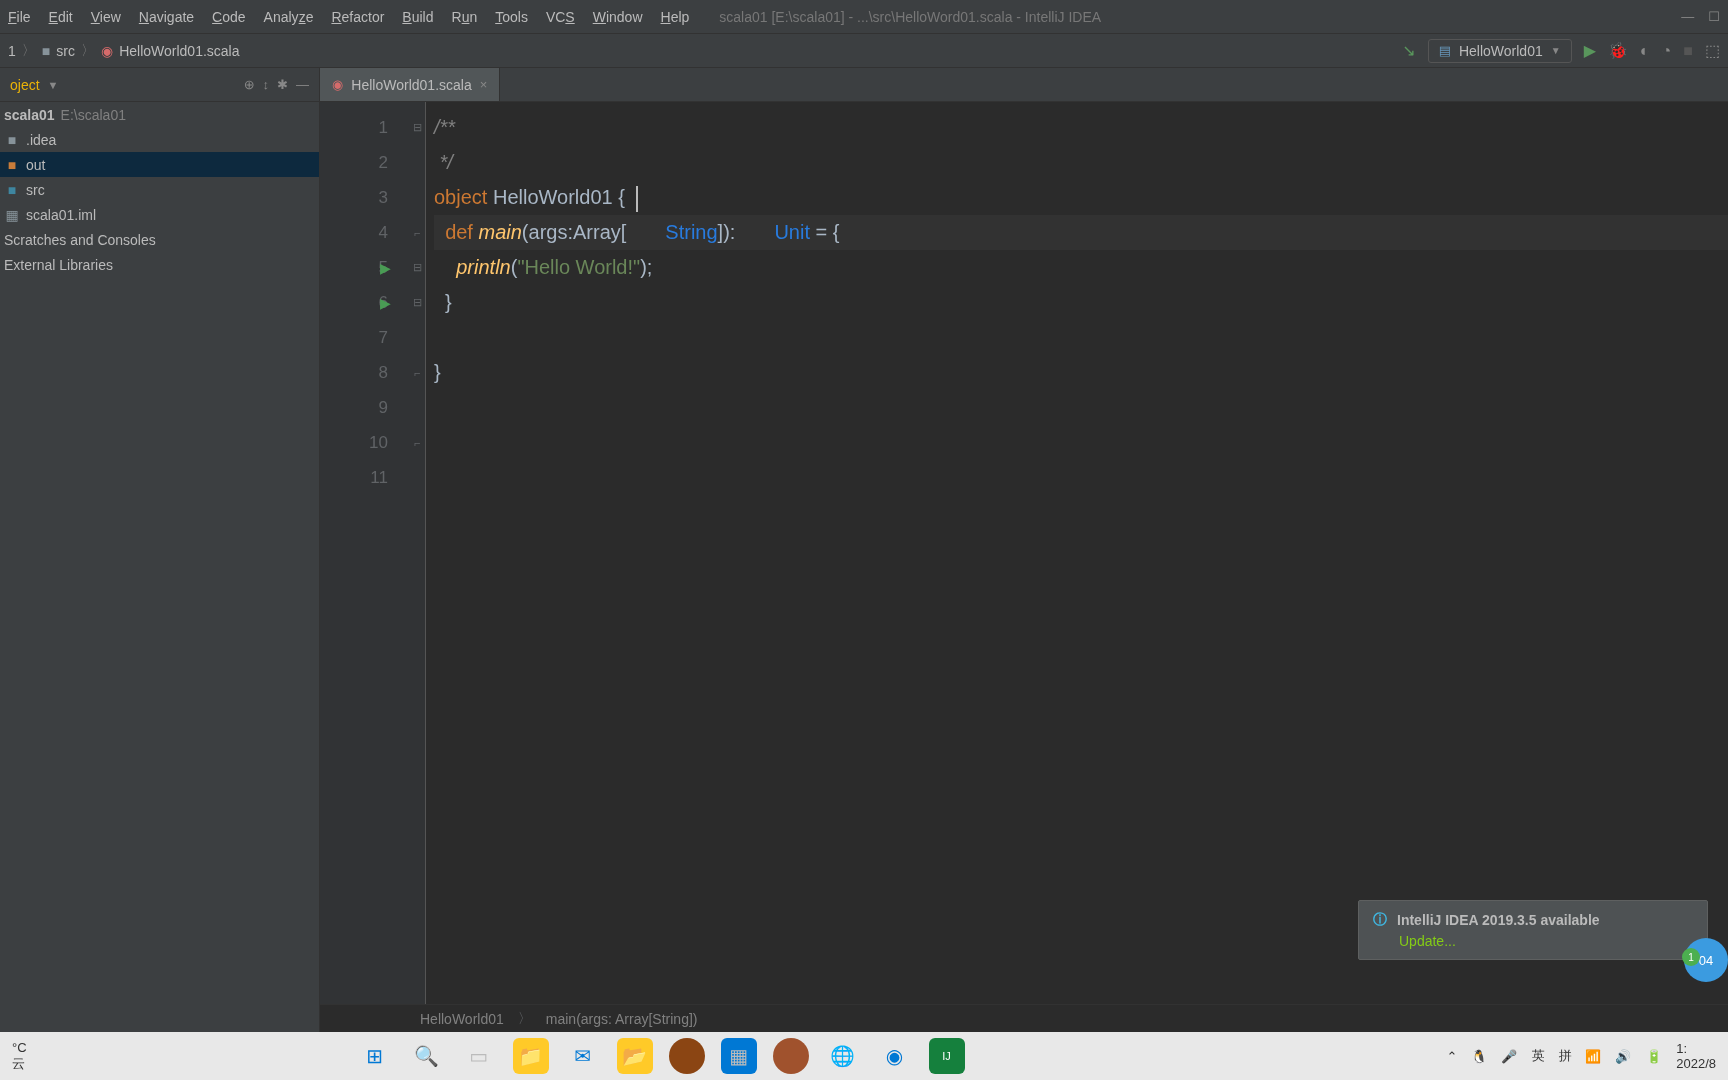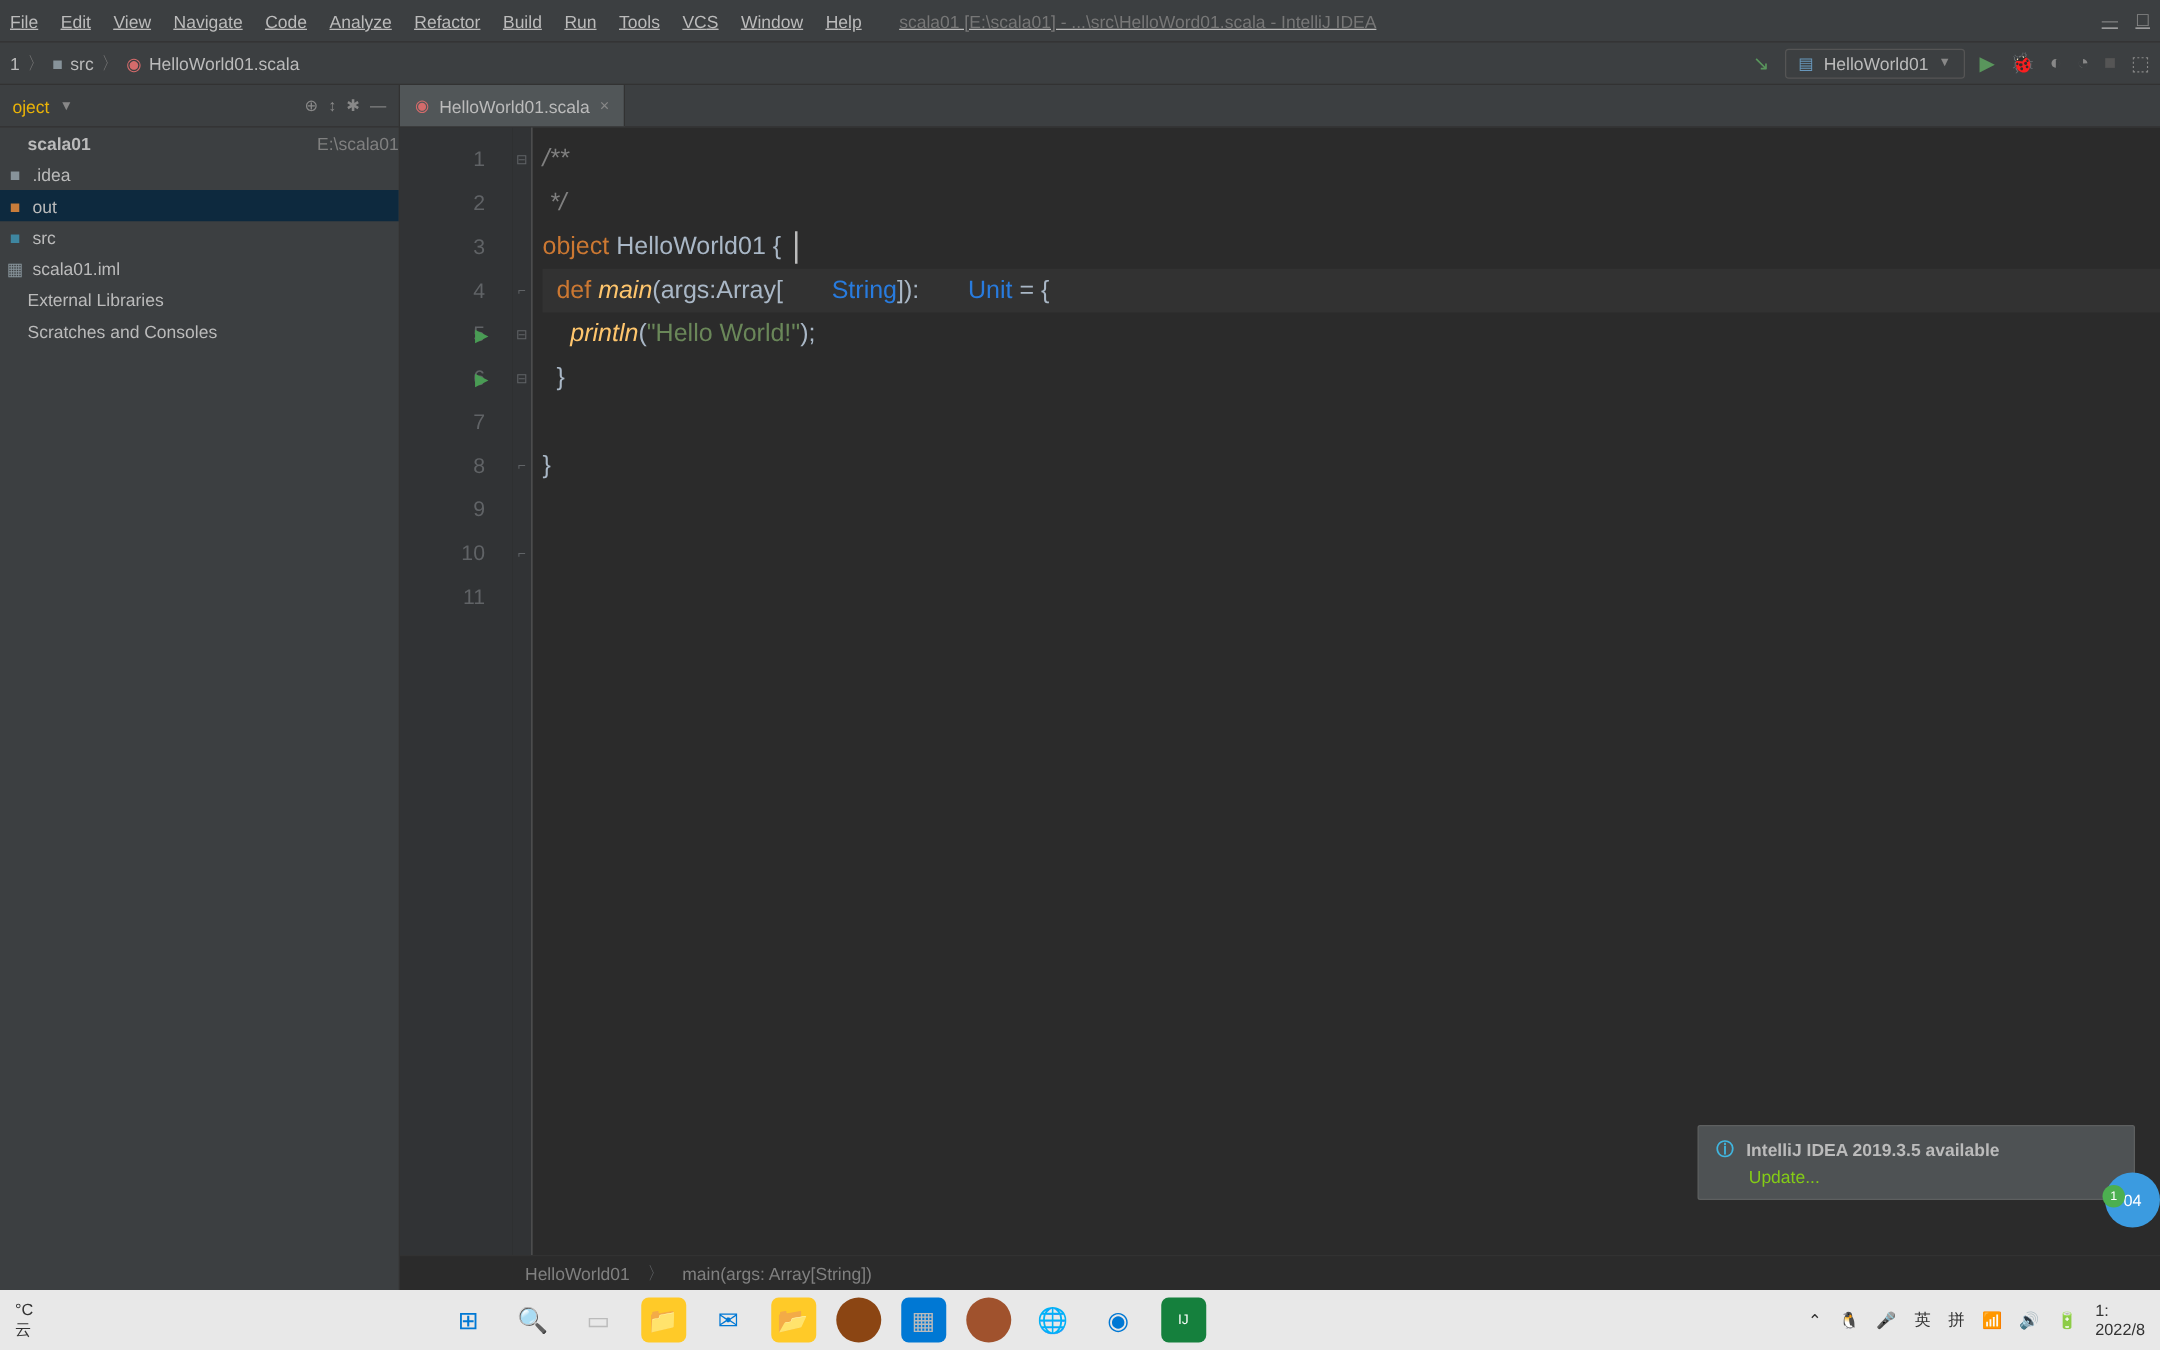--- a/index.html
+++ b/index.html
@@ -1,19 +1,19 @@
 <!DOCTYPE html>
 <html><head>
 <meta charset="utf-8">
 <style>
 * { margin: 0; padding: 0; box-sizing: border-box; font-family: 'Segoe UI', Tahoma, sans-serif; }
 body { background: #2b2b2b; color: #bbbbbb; font-size: 13px; width: 1728px; height: 1080px; overflow: hidden; position: relative; }
 
 
-.menu-bar { display: flex; align-items: center; height: 34px; background: #3c3f41; border-bottom: 1px solid #323232; padding: 0 8px; gap: 18px; text-decoration: underline; }
+.menu-bar { display: flex; align-items: center; height: 34px; background: #3c3f41; border-bottom: 1px solid #323232; padding: 0 8px; gap: 18px; }
 .menu-item { color: #bbbbbb; font-size: 14px; cursor: pointer; }
 .menu-item u { text-decoration: underline; }
 .title-ctx { color: #777777; font-size: 14px; margin-left: 12px; }
 .menu-right { margin-left: auto; display: flex; gap: 14px; align-items: center; color: #888888; }
 
 
 .nav-bar { display: flex; align-items: center; height: 34px; background: #3c3f41; border-bottom: 1px solid #323232; padding: 0 8px; }
 .breadcrumb { display: flex; align-items: center; gap: 6px; font-size: 14px; }
 .breadcrumb .sep { color: #787878; }
 .icon-folder { color: #87939a; }
@@ -34,21 +34,21 @@
 .sidebar-header .title { font-size: 14px; color: #eab308; }
 .sidebar-header .arrow { font-size: 11px; color: #888; }
 .sidebar-header .spacer { flex: 1; }
 .sidebar-header .sh-icon { color: #888; cursor: pointer; }
 .tree { flex: 1; overflow: auto; font-size: 14px; }
 .tree-item { display: flex; align-items: center; height: 25px; padding-left: 4px; gap: 6px; }
 .tree-item.selected { background: #0d293e; }
 .tree-item .ti-text { color: #bbbbbb; }
 .tree-item .ti-path { color: #808080; }
 .tree-item .ti-icon { width: 16px; text-align: center; }
-.tree-item.level1 { padding-left: 22px; justify-content: space-between; }
+.tree-item.level1 { padding-left: 4px; }
 .tree-item.level2 { padding-left: 4px; }
 
 .editor-panel { flex: 1; display: flex; flex-direction: column; background: #2b2b2b; }
 .tabs-bar { display: flex; height: 34px; background: #3c3f41; border-bottom: 1px solid #323232; }
 .tab { display: flex; align-items: center; gap: 8px; padding: 0 12px; background: #515658; border-right: 1px solid #323232; }
 .tab .tab-text { color: #bbbbbb; font-size: 14px; }
 .tab .tab-close { color: #888; cursor: pointer; }
 
 .code-area { flex: 1; display: flex; position: relative; font-family: 'JetBrains Mono', 'Consolas', monospace; }
 .gutter { width: 90px; background: #313335; padding-top: 8px; }
@@ -180,24 +180,24 @@
       </div>
       <div class="tree-item level2">
         <span class="ti-icon" style="color:#3e86a0">■</span>
         <span class="ti-text">src</span>
       </div>
       <div class="tree-item level2">
         <span class="ti-icon" style="color:#87939a">▦</span>
         <span class="ti-text">scala01.iml</span>
       </div>
       <div class="tree-item level1">
+        <span class="ti-text">Scratches and Consoles</span>
+      </div>
+      <div class="tree-item level1">
         <span class="ti-text">External Libraries</span>
-      </div>
-      <div class="tree-item level1">
-        <span class="ti-text">Scratches and Consoles</span>
       </div>
     </div>
   </div>
 
   <div class="editor-panel">
     <div class="tabs-bar">
       <div class="tab">
         <span style="color:#d56b6b">◉</span>
         <span class="tab-text">HelloWorld01.scala</span>
         <span class="tab-close">×</span>

